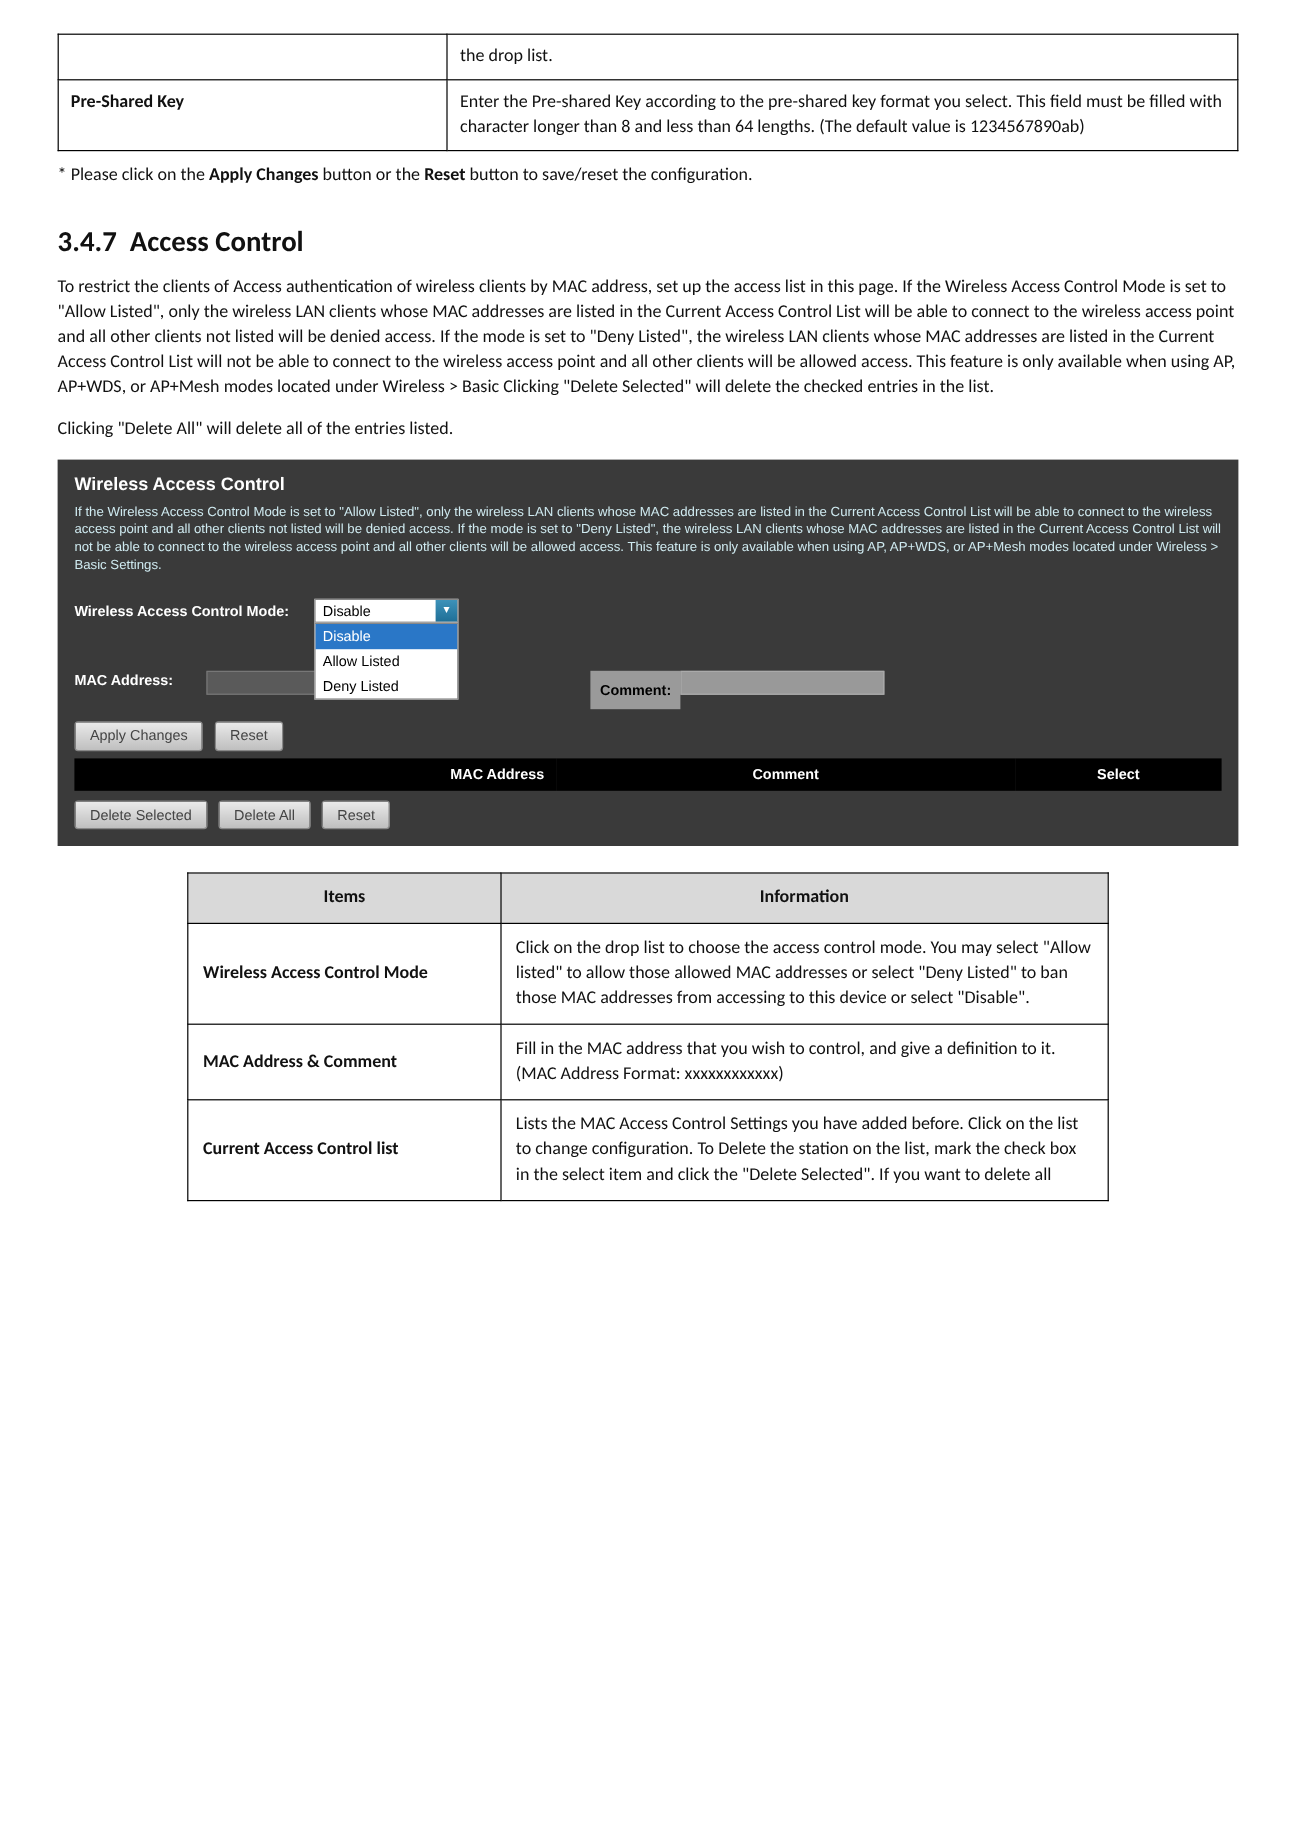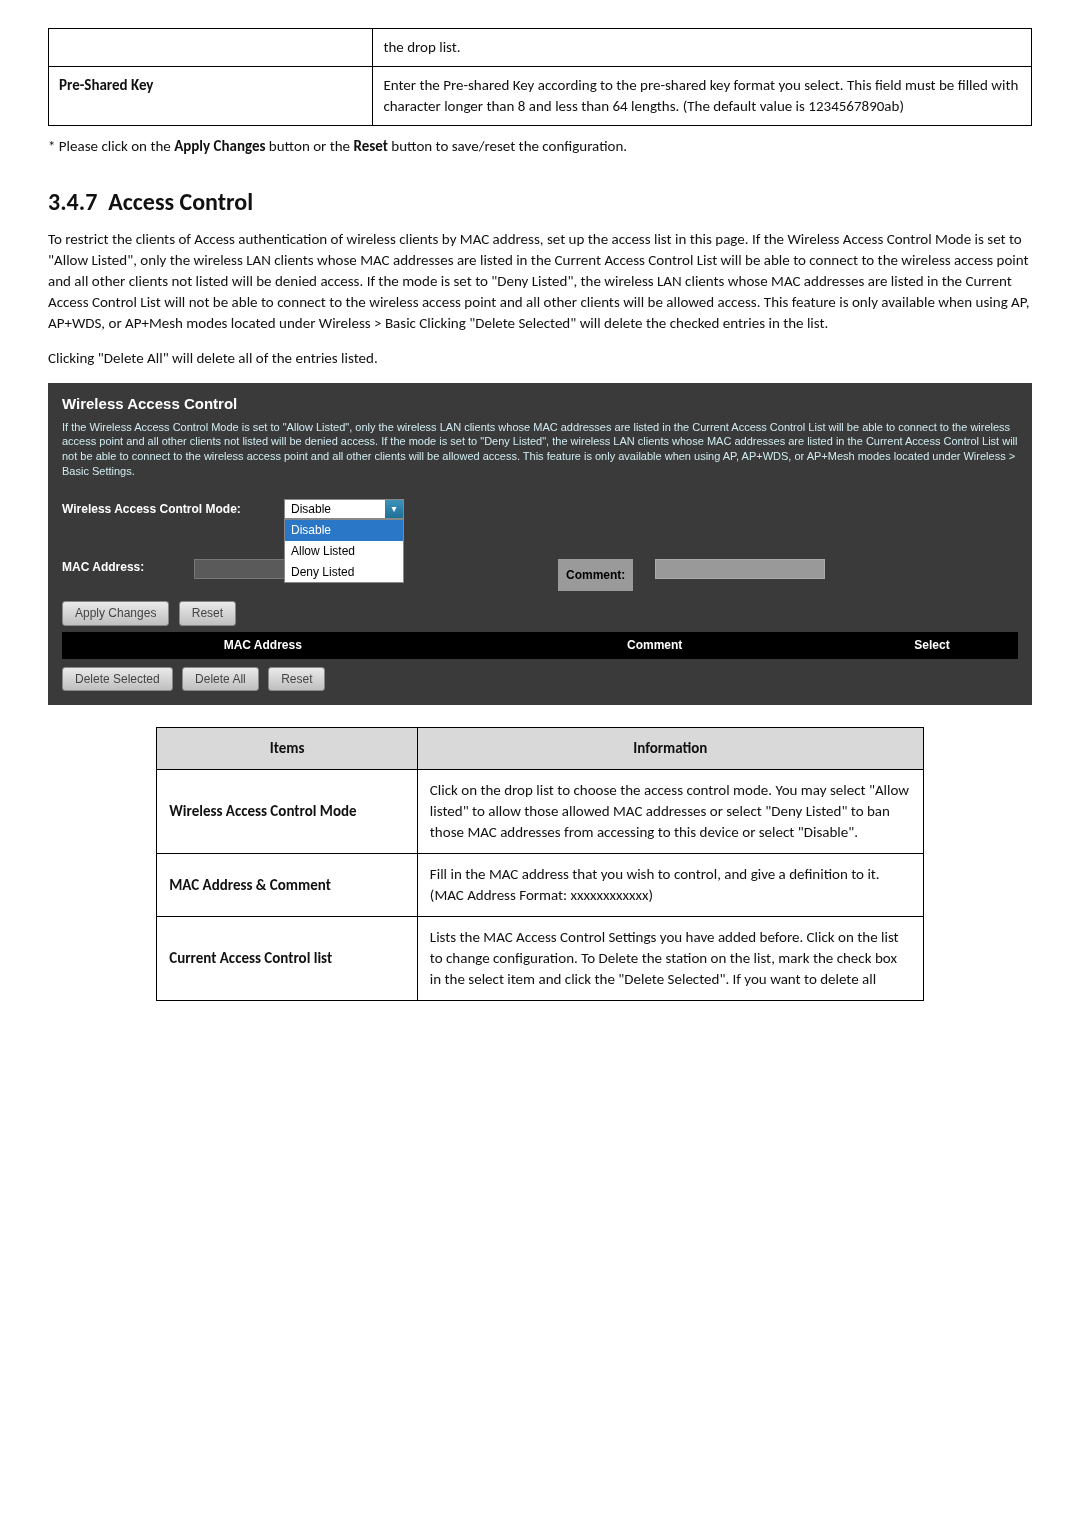--- a/index.html
+++ b/index.html
@@ -51,21 +51,21 @@
     font-weight: bold;
     padding: 10px 14px 2px;
   }
   .app .blurb {
     padding: 4px 14px 14px;
     font-size: 11px;
     color: #cfeaf0;
     line-height: 1.35;
   }
   .app .bar { padding: 6px 14px; }
-  .app .row { display: flex; align-items: center; gap: 22px; margin-bottom: 6px; }
+  .app .row { display: flex; align-items: center; gap: 0; margin-bottom: 6px; }
   .app .lbl { font-weight: bold; font-size: 12px; color: #fff; min-width: 200px; }
 
   .sel-wrap { position: relative; display: inline-block; }
   .sel {
     width: 120px; height: 20px;
     background: #fff; color: #000;
     border: 1px solid #888;
     padding: 1px 22px 1px 6px;
     font-size: 12px;
     position: relative;
@@ -129,21 +129,21 @@
     margin: 0 14px 8px;
     border-collapse: collapse;
     font-size: 12px;
   }
   table.ctrl th {
     background: #000; color: #fff;
     font-weight: bold;
     padding: 5px 10px;
     text-align: center;
   }
-  table.ctrl th:first-child { text-align: center; width: 42%; }
+  table.ctrl th:first-child { text-align: right; width: 42%; }
   table.ctrl th:nth-child(2) { width: 40%; }
   table.ctrl th:nth-child(3) { width: 18%; }
 
   .bottom-btns { padding: 0 14px 14px; }
 
   
   .centered-wrap { display: flex; justify-content: center; }
   table.items {
     border-collapse: collapse;
     width: 78%;

